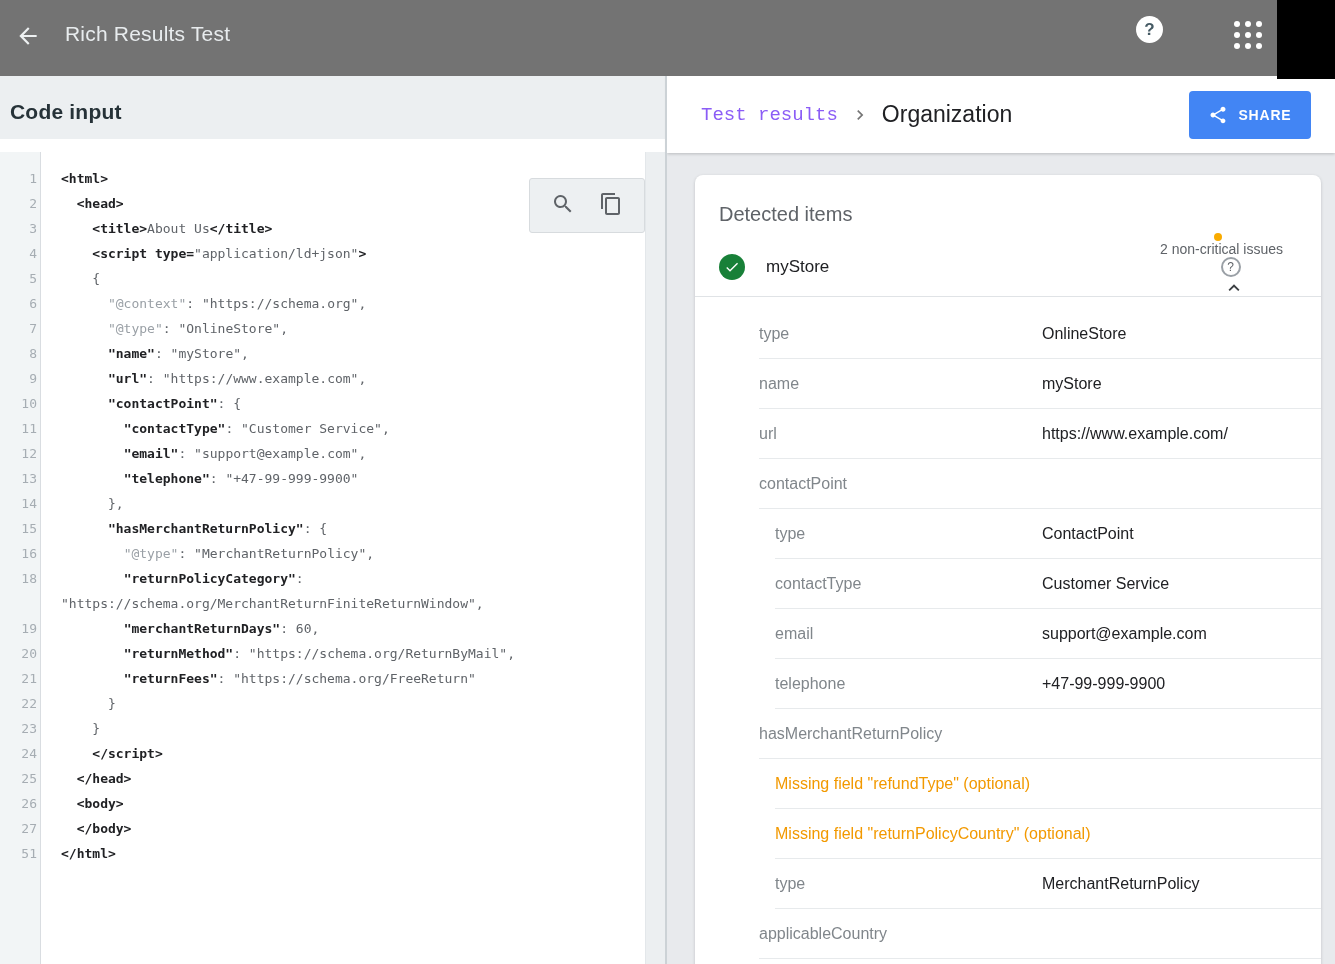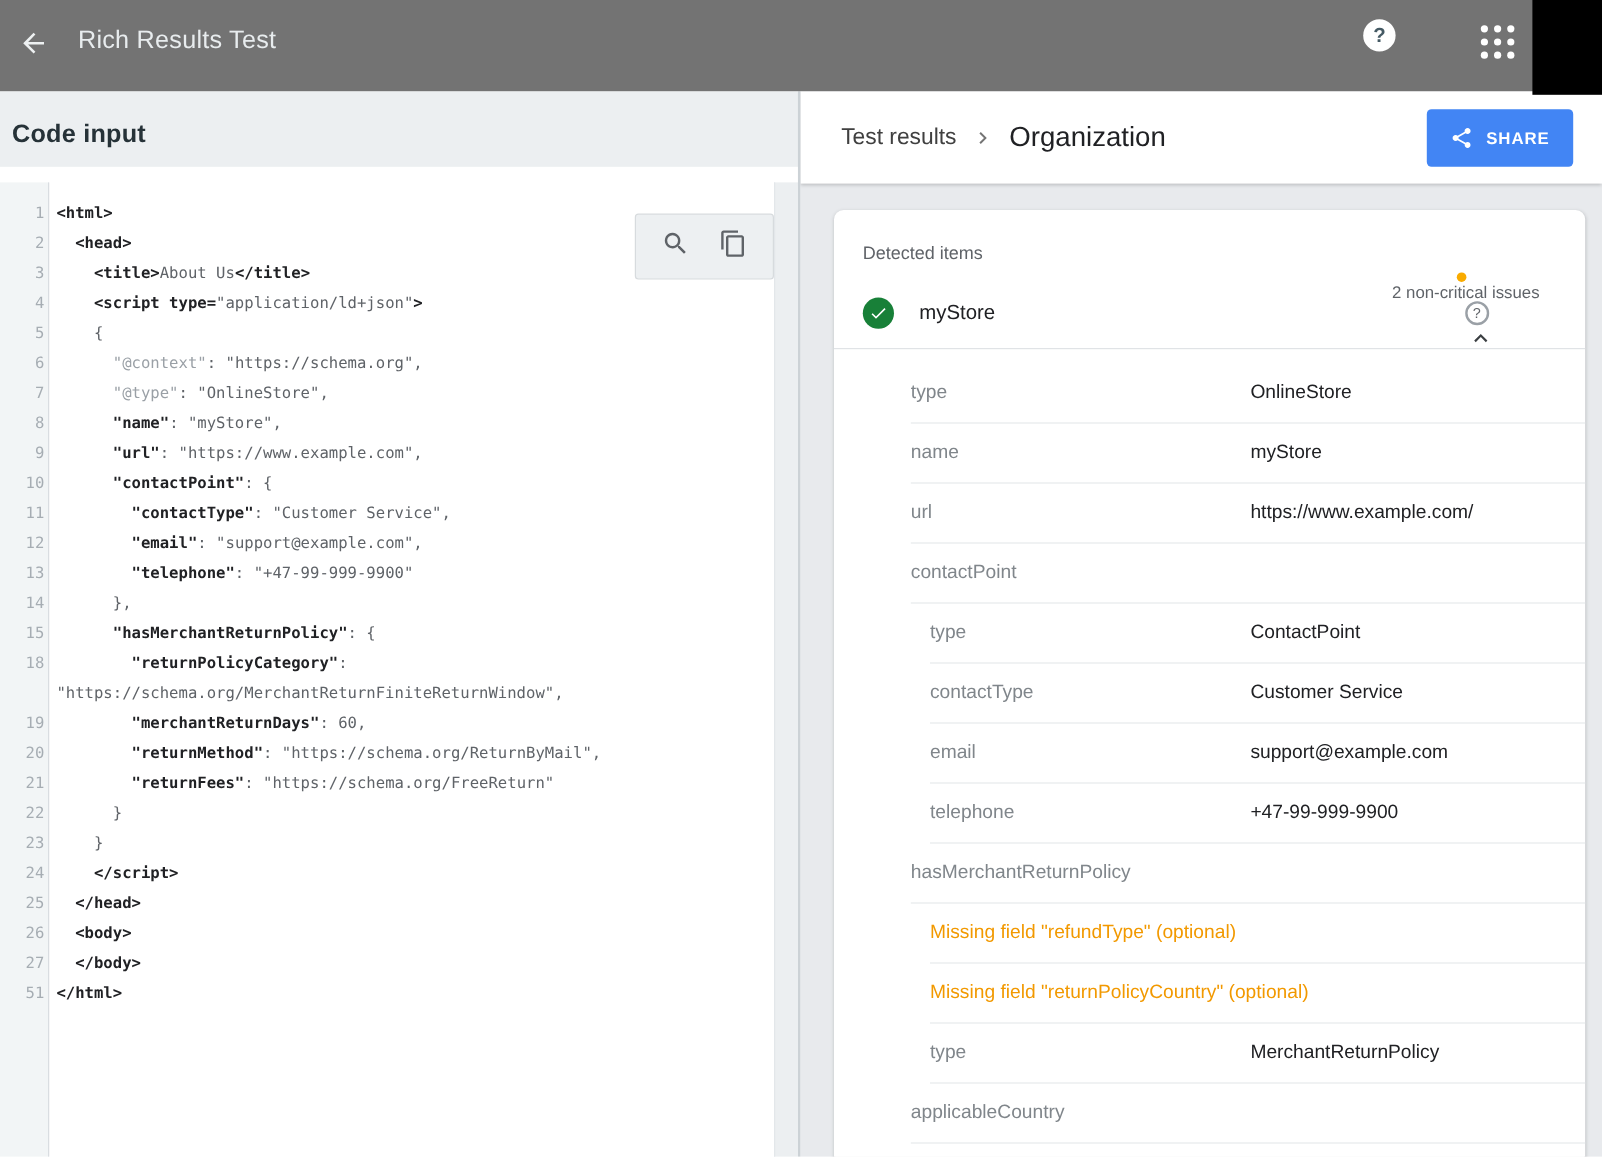--- a/index.html
+++ b/index.html
@@ -21,42 +21,42 @@
   
   .left-header { position:absolute; left:0; top:76px; width:665px; height:63px; background:#eceff1; z-index:2; }
   .left-header h1 { margin:0; padding:24px 0 0 10px; font-size:21px; font-weight:bold; color:#263238; letter-spacing:.2px; }
 
   .editor { position:absolute; left:0; top:152px; width:665px; height:812px; background:#fff; }
   .gutter-bg { position:absolute; left:0; top:0; width:41px; height:100%; background:#f2f5f6; border-right:1px solid #d9dde1; }
   .code-scrollbar { position:absolute; right:0; top:0; width:20px; height:100%; background:#eceff1; border-left:1px solid #e3e7ea; }
   .code-lines { position:absolute; left:0; top:14px; width:645px; }
   .code-line { display:flex; font-family:"DejaVu Sans Mono", monospace; font-size:13px; line-height:25px; }
   .ln { flex:0 0 42px; text-align:right; padding-right:5px; color:#a6adb3; user-select:none; }
-  .ct { flex:1; padding-left:5px; white-space:pre-wrap; overflow-wrap:normal; word-break:normal; color:#5f6368; }
+  .ct { flex:1; padding-left:19px; white-space:pre-wrap; overflow-wrap:normal; word-break:normal; color:#5f6368; }
   .tok-t, .tok-k { font-weight:bold; color:#202124; }
   .tok-a { color:#9aa0a6; }
   .tok-s, .tok-p, .tok-n { color:#5f6368; }
 
   .code-toolbar { position:absolute; top:26px; right:20px; width:116px; height:55px; background:#edf0f2; border:1px solid #d7dbde; border-radius:3px; display:flex; align-items:center; justify-content:center; gap:22px; }
   .tool-btn { width:26px; height:26px; display:flex; align-items:center; justify-content:center; cursor:pointer; }
 
   .panel-divider { position:absolute; left:665px; top:76px; width:2px; height:888px; background:#ccd2d6; z-index:4; }
 
   
   .right-panel { position:absolute; left:667px; top:76px; width:668px; height:888px; background:#e8eaed; }
   .results-header { position:relative; height:77px; background:#fff; box-shadow:0 1px 3px rgba(0,0,0,.2); display:flex; align-items:center; z-index:2; }
   .breadcrumb { display:flex; align-items:center; padding-left:34px; }
-  .crumb-parent { font-size:19px; color:#404040; cursor:pointer; }
+  .crumb-parent { font-size:19px; color:#8b5cf6; cursor:pointer;font-family:Liberation Mono, monospace; }
   .crumb-sep { margin:0 12px; display:flex; align-items:center; }
   .crumb-current { font-size:23px; color:#202124; }
   .share-btn { position:absolute; right:24px; top:15px; width:122px; height:48px; background:#4285f4; border:none; border-radius:4px; color:#fff; font-size:14px; font-weight:bold; letter-spacing:.8px; display:flex; align-items:center; justify-content:center; gap:10px; cursor:pointer; font-family:"Liberation Sans", sans-serif; }
 
   .results-body { position:relative; padding-top:22px; }
   .card { margin-left:28px; width:626px; height:830px; background:#fff; border-radius:8px; box-shadow:0 1px 3px rgba(60,64,67,.25); padding-top:28px; }
-  .section-label { margin:0 0 0 24px; font-size:15px; color:#5f6368; }
+  .section-label { margin:0 0 0 24px; font-size:20px; color:#5f6368; }
 
   .item-header { height:58px; margin-top:12px; display:flex; align-items:center; padding:0 38px 0 24px; cursor:pointer; }
   .check-circle { width:26px; height:26px; border-radius:50%; background:#188038; display:flex; align-items:center; justify-content:center; flex-shrink:0; }
   .item-name { margin-left:21px; font-size:17px; color:#202124; }
   .issues { margin-left:auto; display:flex; align-items:center; font-size:14px; color:#5f6368;flex-direction:column; }
   .warn-dot { width:8px; height:8px; border-radius:50%; background:#f9ab00; margin-right:8px; }
   .help-circle { width:20px; height:20px; border-radius:50%; border:2px solid #9aa0a6; color:#5f6368; font-size:12px; display:flex; align-items:center; justify-content:center; margin-left:18px; cursor:pointer; }
   .chevron-btn { margin-left:24px; width:24px; height:24px; display:flex; align-items:center; justify-content:center; cursor:pointer; }
   .header-divider { height:1px; background:#e0e3e6; }
 
@@ -156,20 +156,24 @@
         <span class="ln">13</span>
         <span class="ct"><span class="tok-p">        </span><span class="tok-k">"telephone"</span><span class="tok-p">: </span><span class="tok-s">"+47-99-999-9900"</span></span>
       </div>
       <div class="code-line">
         <span class="ln">14</span>
         <span class="ct"><span class="tok-p">      </span><span class="tok-p">},</span></span>
       </div>
       <div class="code-line">
         <span class="ln">15</span>
         <span class="ct"><span class="tok-p">      </span><span class="tok-k">"hasMerchantReturnPolicy"</span><span class="tok-p">: {</span></span>
+      </div>
+      <div class="code-line">
+        <span class="ln">16</span>
+        <span class="ct"><span class="tok-p">        </span><span class="tok-a">"@type"</span><span class="tok-p">: </span><span class="tok-s">"MerchantReturnPolicy"</span><span class="tok-p">,</span></span>
       </div>
       <div class="code-line">
         <span class="ln">18</span>
         <span class="ct"><span class="tok-p">        </span><span class="tok-k">"returnPolicyCategory"</span><span class="tok-p">: </span><span class="tok-s">"https://schema.org/MerchantReturnFiniteReturnWindow"</span><span class="tok-p">,</span></span>
       </div>
       <div class="code-line">
         <span class="ln">19</span>
         <span class="ct"><span class="tok-p">        </span><span class="tok-k">"merchantReturnDays"</span><span class="tok-p">: </span><span class="tok-n">60</span><span class="tok-p">,</span></span>
       </div>
       <div class="code-line">

